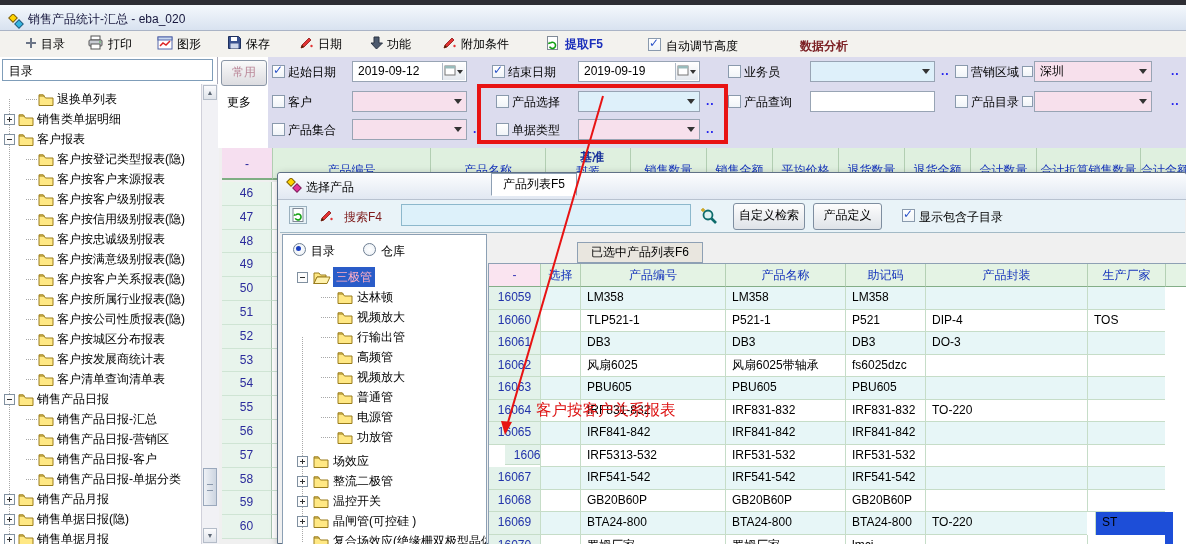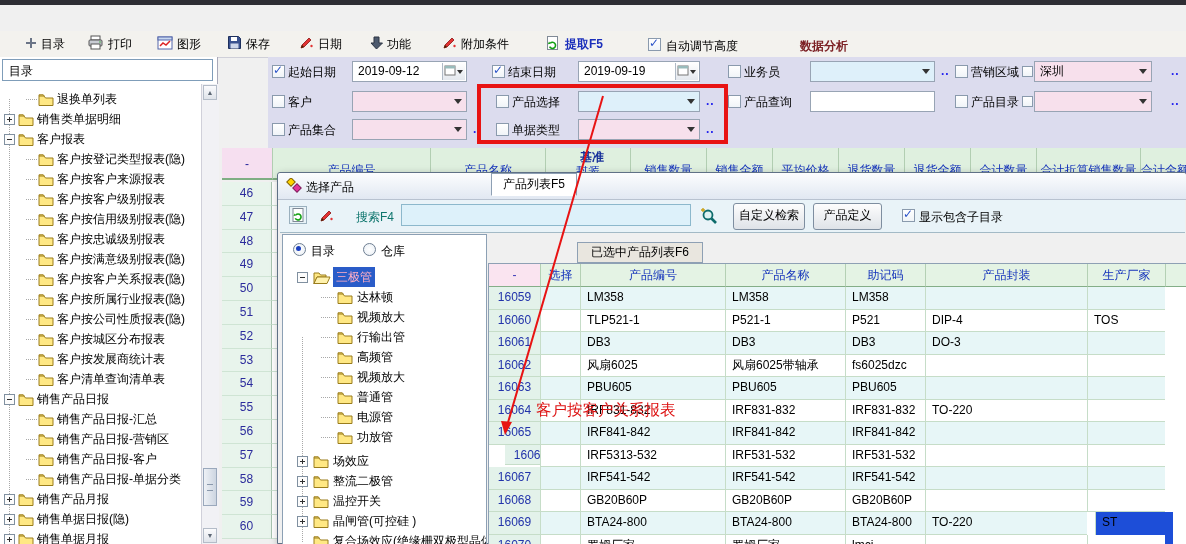--- a/index.html
+++ b/index.html
@@ -103,20 +103,29 @@
   #redbox{position:absolute;left:477px;top:84px;width:251px;height:60px;border:4px solid #e81313;box-sizing:border-box;}
   #anno-text{position:absolute;left:536px;top:398px;width:190px;color:#dd1111;font-size:15.5px;line-height:24px;}
 </style>
 </head>
 <body>
 
 <div id="root">
 
   <div class="abs" id="topstrip"></div>
 
+  <div class="abs" id="titlebar">
+    <span class="abs" style="left:8px;top:9px;">
+      <svg width="16" height="16">
+          <rect x="2" y="1" width="6" height="6" transform="rotate(45 5 4)" fill="#ffd400" stroke="#806000"></rect>
+          <rect x="8" y="7" width="6" height="6" transform="rotate(45 11 10)" fill="#35b6e0" stroke="#1a5c80"></rect>
+        </svg>
+    </span>
+    <span class="ttl">销售产品统计-汇总 - eba_020</span>
+  </div>
 
   <div class="abs" id="toolbar">
     <span class="tbtn" style="left:22px">
       <span><svg width="12" height="12">
             <path d="M5 1 h2 v4 h4 v2 h-4 v4 h-2 v-4 H1 v-2 h4 z" fill="#6a7486"></path>
           </svg></span>
       <span class="lbl">目录</span>
     </span>
     <span class="tbtn" style="left:84px">
       <span><svg width="17" height="15">
@@ -372,20 +381,24 @@
           <span class="txt " style="left:37px">销售单据月报</span>
         </div>
       </div>
     <div class="abs sbar" style="left:201px;top:27px;width:17px;height:460px;">
       <div class="sbtn" style="top:1px;">▲</div>
       <div class="sthumb" style="top:384px;height:38px;"></div>
       <div class="sbtn" style="top:444px;">▼</div>
     </div>
   </div>
 
+  <div class="abs" id="filter-left">
+    <div id="btn-common">常用</div>
+    <div id="lbl-more">更多</div>
+  </div>
 
   <div class="abs" id="filterpanel">
 
     <span class="cb on" style="left:4px;top:8px;"></span>
     <span class="flabel" style="left:20px;top:7px;">起始日期</span>
     <span class="field" style="left:84px;top:4px;width:115px;">
       <span class="val">2019-09-12</span>
       <span class="calbtn"><svg width="20" height="17">
             <rect x="2" y="3" width="10" height="9" fill="#fff" stroke="#777"></rect>
             <rect x="2" y="3" width="10" height="2.5" fill="#9bb"></rect>
@@ -524,21 +537,21 @@
             <rect x="0.5" y="0.5" width="17" height="17" fill="none" stroke="#9ab0be"></rect>
             <rect x="4" y="2.5" width="10" height="13" fill="#fff" stroke="#808a96"></rect>
             <path d="M6.8 9 a3 3 0 1 1 -0.5 3.2" fill="none" stroke="#13a013" stroke-width="1.6"></path>
             <path d="M5.6 7.4 l1.6 2.2 -2.7 .4 z" fill="#13a013"></path>
           </svg></span>
       <span class="ibtn" style="left:38px;top:8px;"><svg width="16" height="15">
             <path d="M3 13 l1-3 7-7 2 2 -7 7 z" fill="#e23333" stroke="#8a1111" stroke-width="0.8"></path>
             <path d="M3 13 l1-3 2 2 z" fill="#442200"></path>
             <circle cx="13.5" cy="11" r="1.2" fill="#e23333"></circle>
           </svg></span>
-      <span class="abs" style="left:76px;top:9px;color:#0f766e;">搜索F4</span>
+      <span class="abs" style="left:64px;top:9px;color:#7f1d1d;">搜索F4</span>
       <input id="search-input" value="" style="">
       <span class="ibtn" style="left:419px;top:7px;"><svg width="19" height="18">
             <path d="M2 3 h4 M4 1 v4" stroke="#caa21a" stroke-width="1.4"></path>
             <circle cx="9" cy="8" r="4.5" fill="#def2f2" stroke="#0e6b6b" stroke-width="1.8"></circle>
             <line x1="12.5" y1="11.5" x2="17" y2="16" stroke="#0e6b6b" stroke-width="2.6"></line>
           </svg></span>
       <span class="btn7" style="left:453px;width:70px;">自定义检索</span>
       <span class="btn7" style="left:533px;width:67px;">产品定义</span>
       <span class="cb on" style="left:622px;top:9px;"></span>
       <span class="abs" style="left:639px;top:9px;">显示包含子目录</span>

